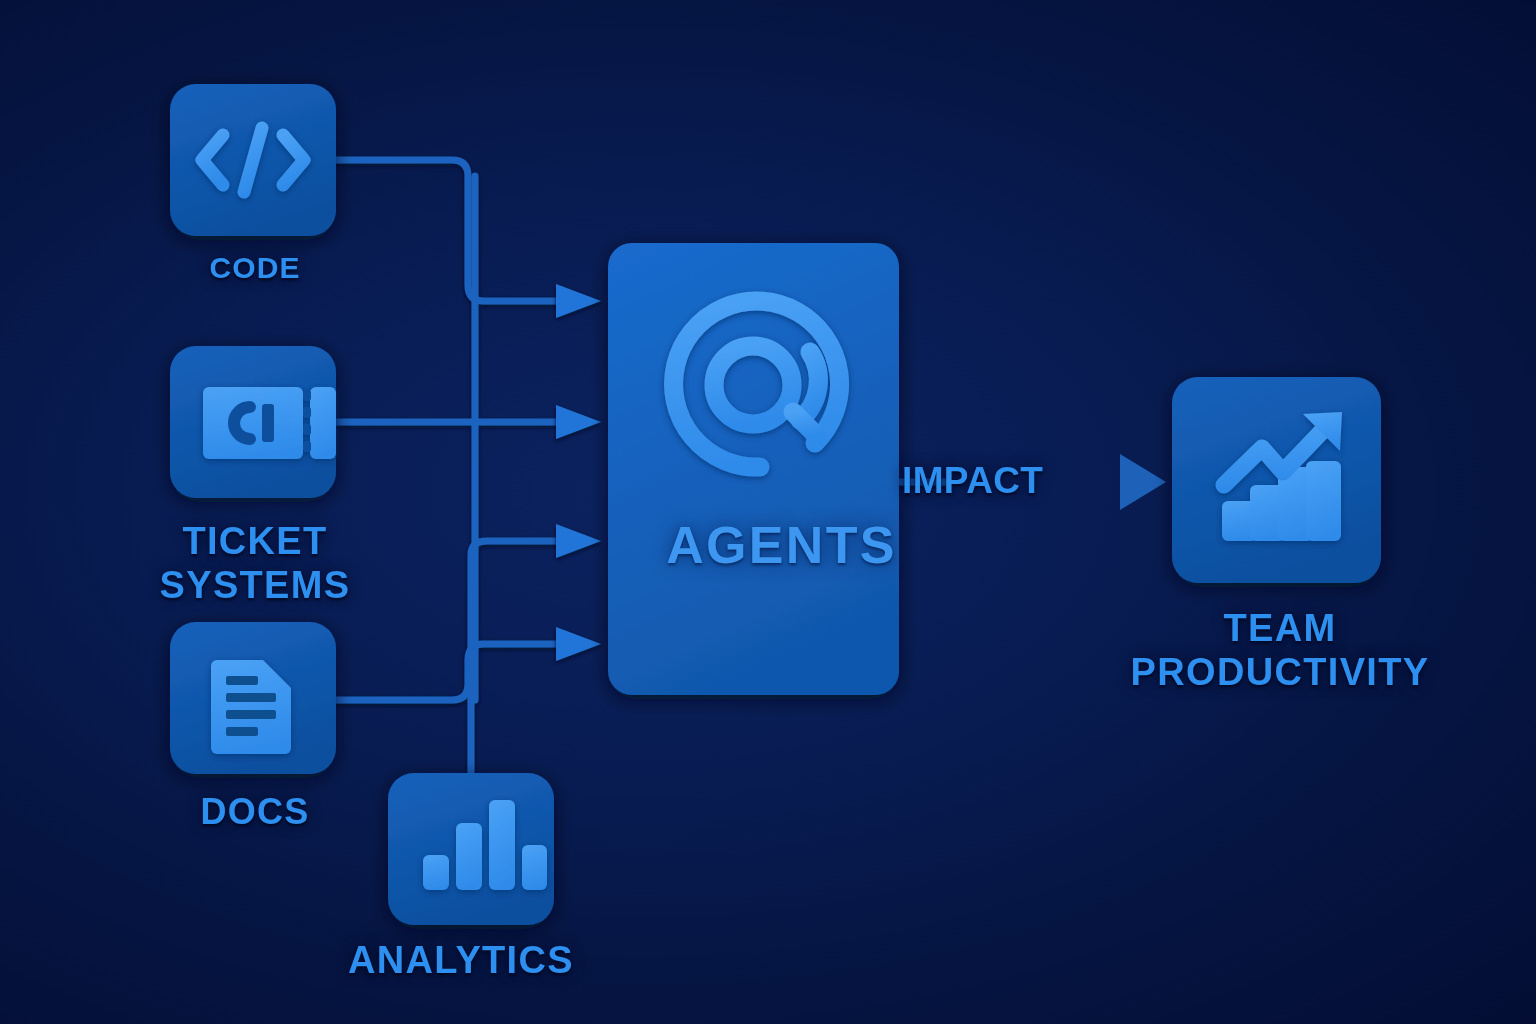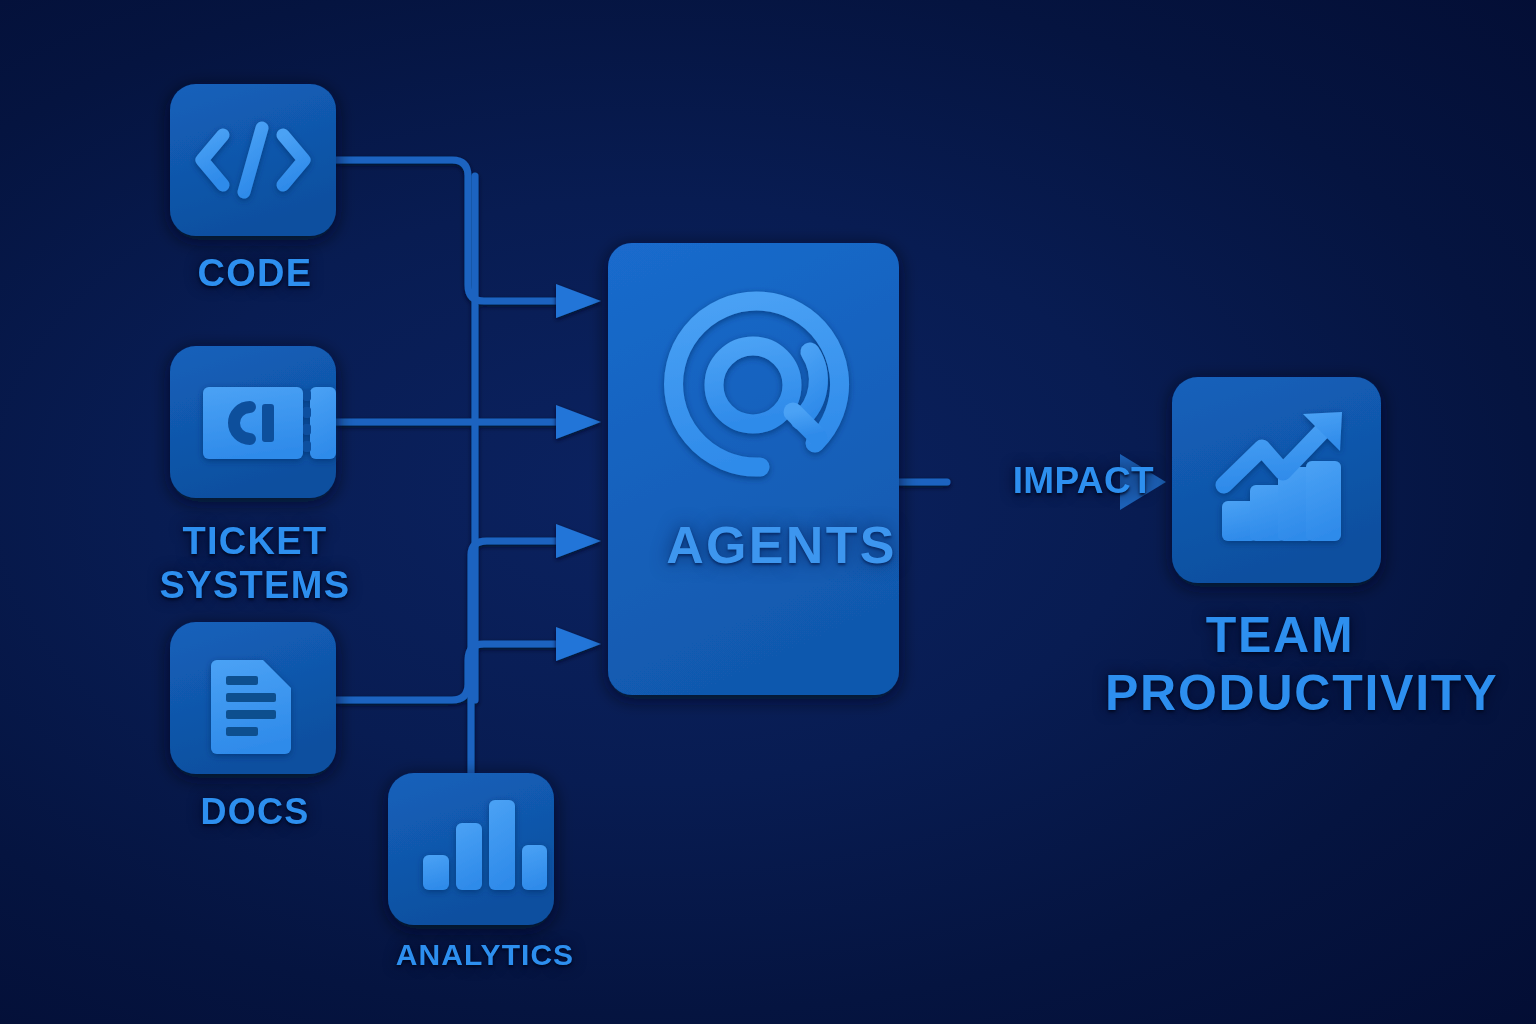--- a/index.html
+++ b/index.html
@@ -27,28 +27,28 @@
     position: absolute;
     color: #2d8fef;
     font-weight: bold;
     letter-spacing: 0.035em;
     text-align: center;
     line-height: 1.16;
     white-space: pre-line;
     text-shadow: 0 0 14px rgba(3,10,40,0.95), 0 2px 3px rgba(2,8,30,0.9);
     user-select: none;
   }
-  #lbl-code     { left: 130px; top: 251px;  width: 250px; font-size: 38px; }
+  #lbl-code     { left: 130px; top: 251px;  width: 250px; font-size: 30px; }
   #lbl-ticket   { left: 130px; top: 519px;  width: 250px; font-size: 38px; text-align: center; }
   #lbl-docs     { left: 130px; top: 791px;  width: 250px; font-size: 36px; }
-  #lbl-analytics{ left: 360px; top: 938px;  width: 250px; font-size: 30px; }
+  #lbl-analytics{ left: 336px; top: 938px;  width: 250px; font-size: 38px; }
   #lbl-agents   { left: 608px; top: 515px;  width: 347px; font-size: 52px; letter-spacing: 0.045em;
                   color: #3d96ef; text-shadow: 0 0 18px rgba(6,38,96,0.8), 0 2px 3px rgba(5,30,80,0.75); }
-  #lbl-team     { left: 1105px; top: 606px; width: 350px; font-size: 50px; }
-  #lbl-impact   { left: 994px;  top: 460px; width: 160px; font-size: 37px; text-align: right; letter-spacing: 0.01em; }
+  #lbl-team     { left: 1105px; top: 606px; width: 350px; font-size: 38px; }
+  #lbl-impact   { left: 902px;  top: 460px; width: 160px; font-size: 37px; text-align: left; letter-spacing: 0.01em; }
 </style>
 </head>
 <body>
 
 <div id="stage">
 
   <svg id="vec" viewBox="0 0 1536 1024" xmlns="http://www.w3.org/2000/svg">
     <defs>
       <linearGradient id="gBox" x1="0" y1="0" x2="0.35" y2="1">
         <stop offset="0" stop-color="#1461bb"></stop>

